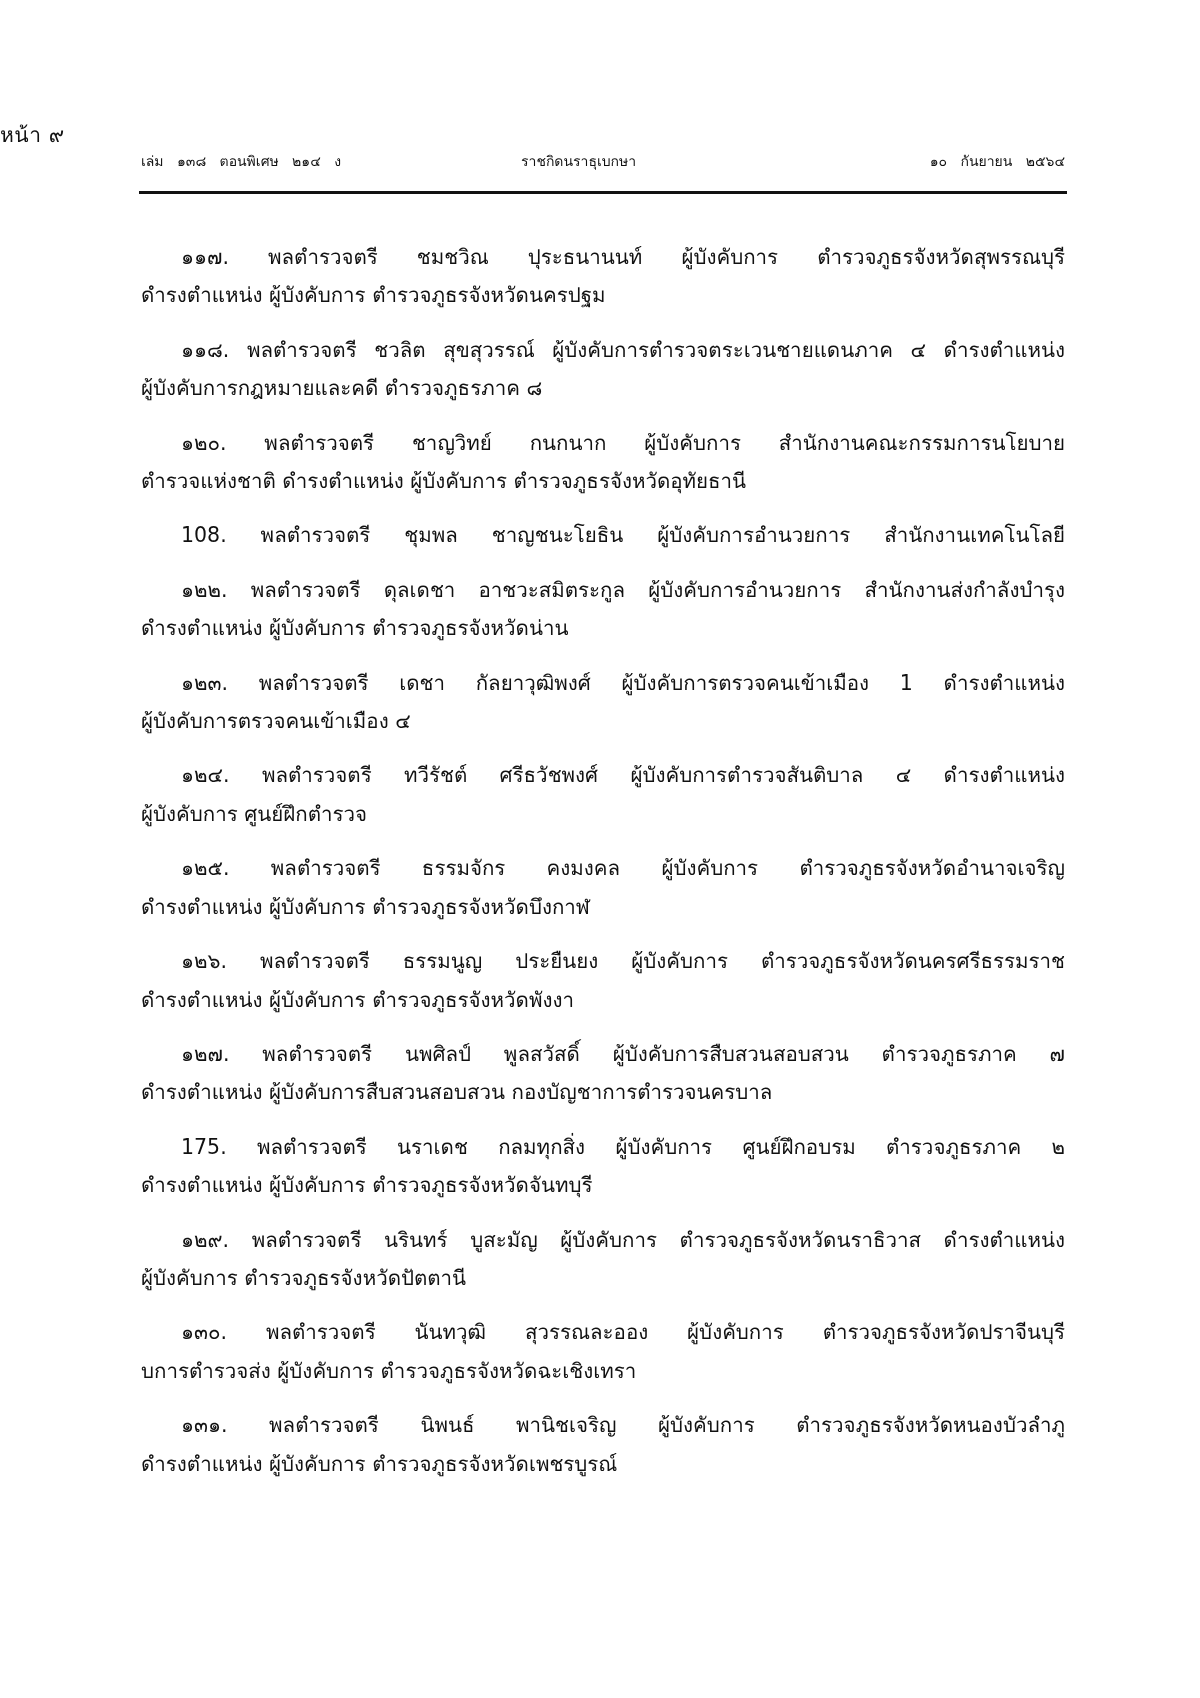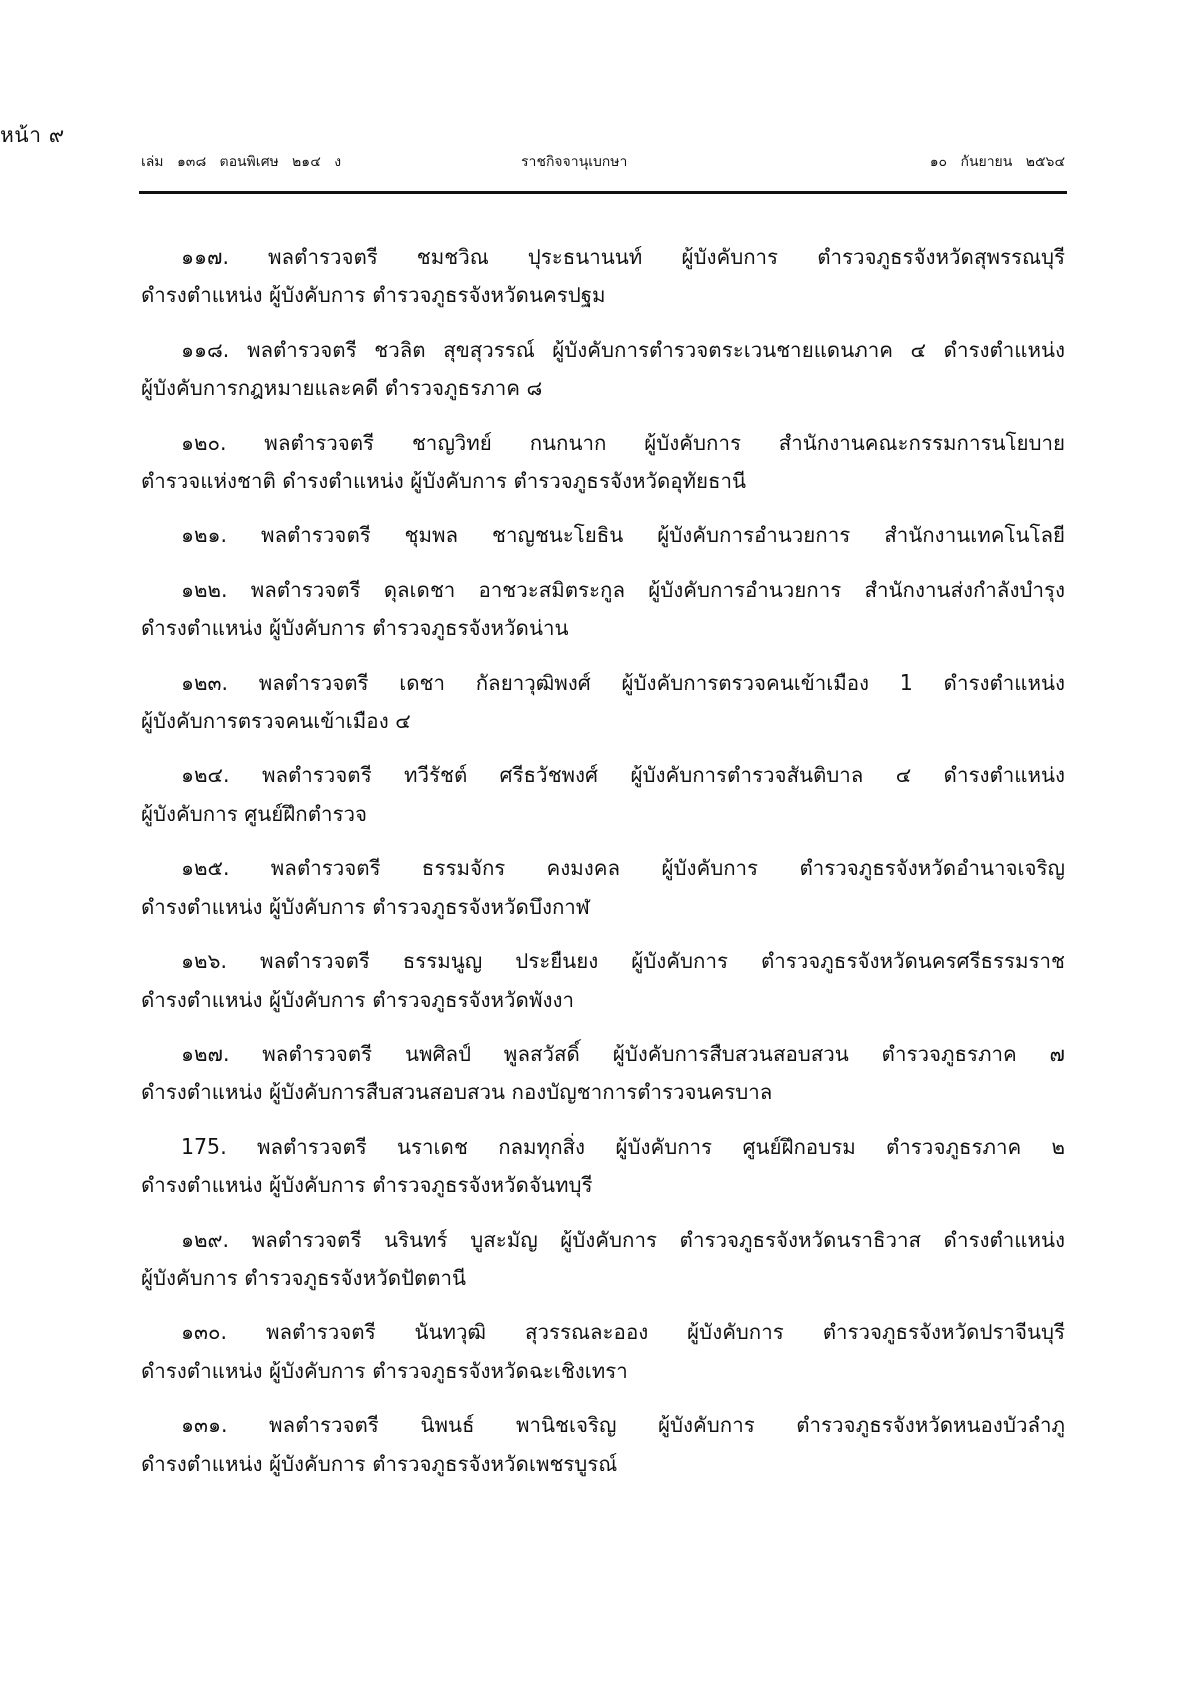--- a/index.html
+++ b/index.html
@@ -21,40 +21,40 @@
   .para .first { padding-left: 40px; text-align-last: justify; margin-top: 16px; }
   .para .second { text-align-last: left; }
 </style>
 </head>
 <body>
 
 <div class="page-num">หน้า   ๙</div>
 
 <div class="header">
   <span class="left">เล่ม   ๑๓๘   ตอนพิเศษ   ๒๑๔   ง</span>
-  <span class="center">ราชกิจจานุเบกษา</span>
+  <span class="center">ราชกิดนราธุเบกษา</span>
   <span class="right">๑๐   กันยายน   ๒๕๖๔</span>
 </div>
 <div class="rule"></div>
 
 <div class="content">
   <p class="para">
       <span class="line first">๑๑๗. พลตำรวจตรี ชมชวิณ  ปุระธนานนท์  ผู้บังคับการ  ตำรวจภูธรจังหวัดสุพรรณบุรี</span>
       <span class="line second">ดำรงตำแหน่ง  ผู้บังคับการ  ตำรวจภูธรจังหวัดนครปฐม</span>
     </p>
   <p class="para">
       <span class="line first">๑๑๘. พลตำรวจตรี ชวลิต  สุขสุวรรณ์  ผู้บังคับการตำรวจตระเวนชายแดนภาค  ๔  ดำรงตำแหน่ง</span>
       <span class="line second">ผู้บังคับการกฎหมายและคดี  ตำรวจภูธรภาค  ๘</span>
     </p>
   <p class="para">
       <span class="line first">๑๒๐. พลตำรวจตรี ชาญวิทย์  กนกนาก  ผู้บังคับการ  สำนักงานคณะกรรมการนโยบาย</span>
       <span class="line second">ตำรวจแห่งชาติ  ดำรงตำแหน่ง  ผู้บังคับการ  ตำรวจภูธรจังหวัดอุทัยธานี</span>
     </p>
   <p class="para">
-      <span class="line first">๑๒๑. พลตำรวจตรี ชุมพล  ชาญชนะโยธิน  ผู้บังคับการอำนวยการ  สำนักงานเทคโนโลยี</span>
+      <span class="line first">108. พลตำรวจตรี ชุมพล  ชาญชนะโยธิน  ผู้บังคับการอำนวยการ  สำนักงานเทคโนโลยี</span>
     </p>
   <p class="para">
       <span class="line first">๑๒๒. พลตำรวจตรี ดุลเดชา  อาชวะสมิตระกูล  ผู้บังคับการอำนวยการ  สำนักงานส่งกำลังบำรุง</span>
       <span class="line second">ดำรงตำแหน่ง  ผู้บังคับการ  ตำรวจภูธรจังหวัดน่าน</span>
     </p>
   <p class="para">
       <span class="line first">๑๒๓. พลตำรวจตรี เดชา  กัลยาวุฒิพงศ์  ผู้บังคับการตรวจคนเข้าเมือง  1  ดำรงตำแหน่ง</span>
       <span class="line second">ผู้บังคับการตรวจคนเข้าเมือง  ๔</span>
     </p>
   <p class="para">
@@ -76,19 +76,19 @@
   <p class="para">
       <span class="line first">175. พลตำรวจตรี นราเดช  กลมทุกสิ่ง  ผู้บังคับการ  ศูนย์ฝึกอบรม  ตำรวจภูธรภาค  ๒</span>
       <span class="line second">ดำรงตำแหน่ง  ผู้บังคับการ  ตำรวจภูธรจังหวัดจันทบุรี</span>
     </p>
   <p class="para">
       <span class="line first">๑๒๙. พลตำรวจตรี นรินทร์  บูสะมัญ  ผู้บังคับการ  ตำรวจภูธรจังหวัดนราธิวาส  ดำรงตำแหน่ง</span>
       <span class="line second">ผู้บังคับการ  ตำรวจภูธรจังหวัดปัตตานี</span>
     </p>
   <p class="para">
       <span class="line first">๑๓๐. พลตำรวจตรี นันทวุฒิ  สุวรรณละออง  ผู้บังคับการ  ตำรวจภูธรจังหวัดปราจีนบุรี</span>
-      <span class="line second">ดำรงตำแหน่ง  ผู้บังคับการ  ตำรวจภูธรจังหวัดฉะเชิงเทรา</span>
+      <span class="line second">บการตำรวจส่ง  ผู้บังคับการ  ตำรวจภูธรจังหวัดฉะเชิงเทรา</span>
     </p>
   <p class="para">
       <span class="line first">๑๓๑. พลตำรวจตรี นิพนธ์  พานิชเจริญ  ผู้บังคับการ  ตำรวจภูธรจังหวัดหนองบัวลำภู</span>
       <span class="line second">ดำรงตำแหน่ง  ผู้บังคับการ  ตำรวจภูธรจังหวัดเพชรบูรณ์</span>
     </p>
 </div>
 
 </body></html>

